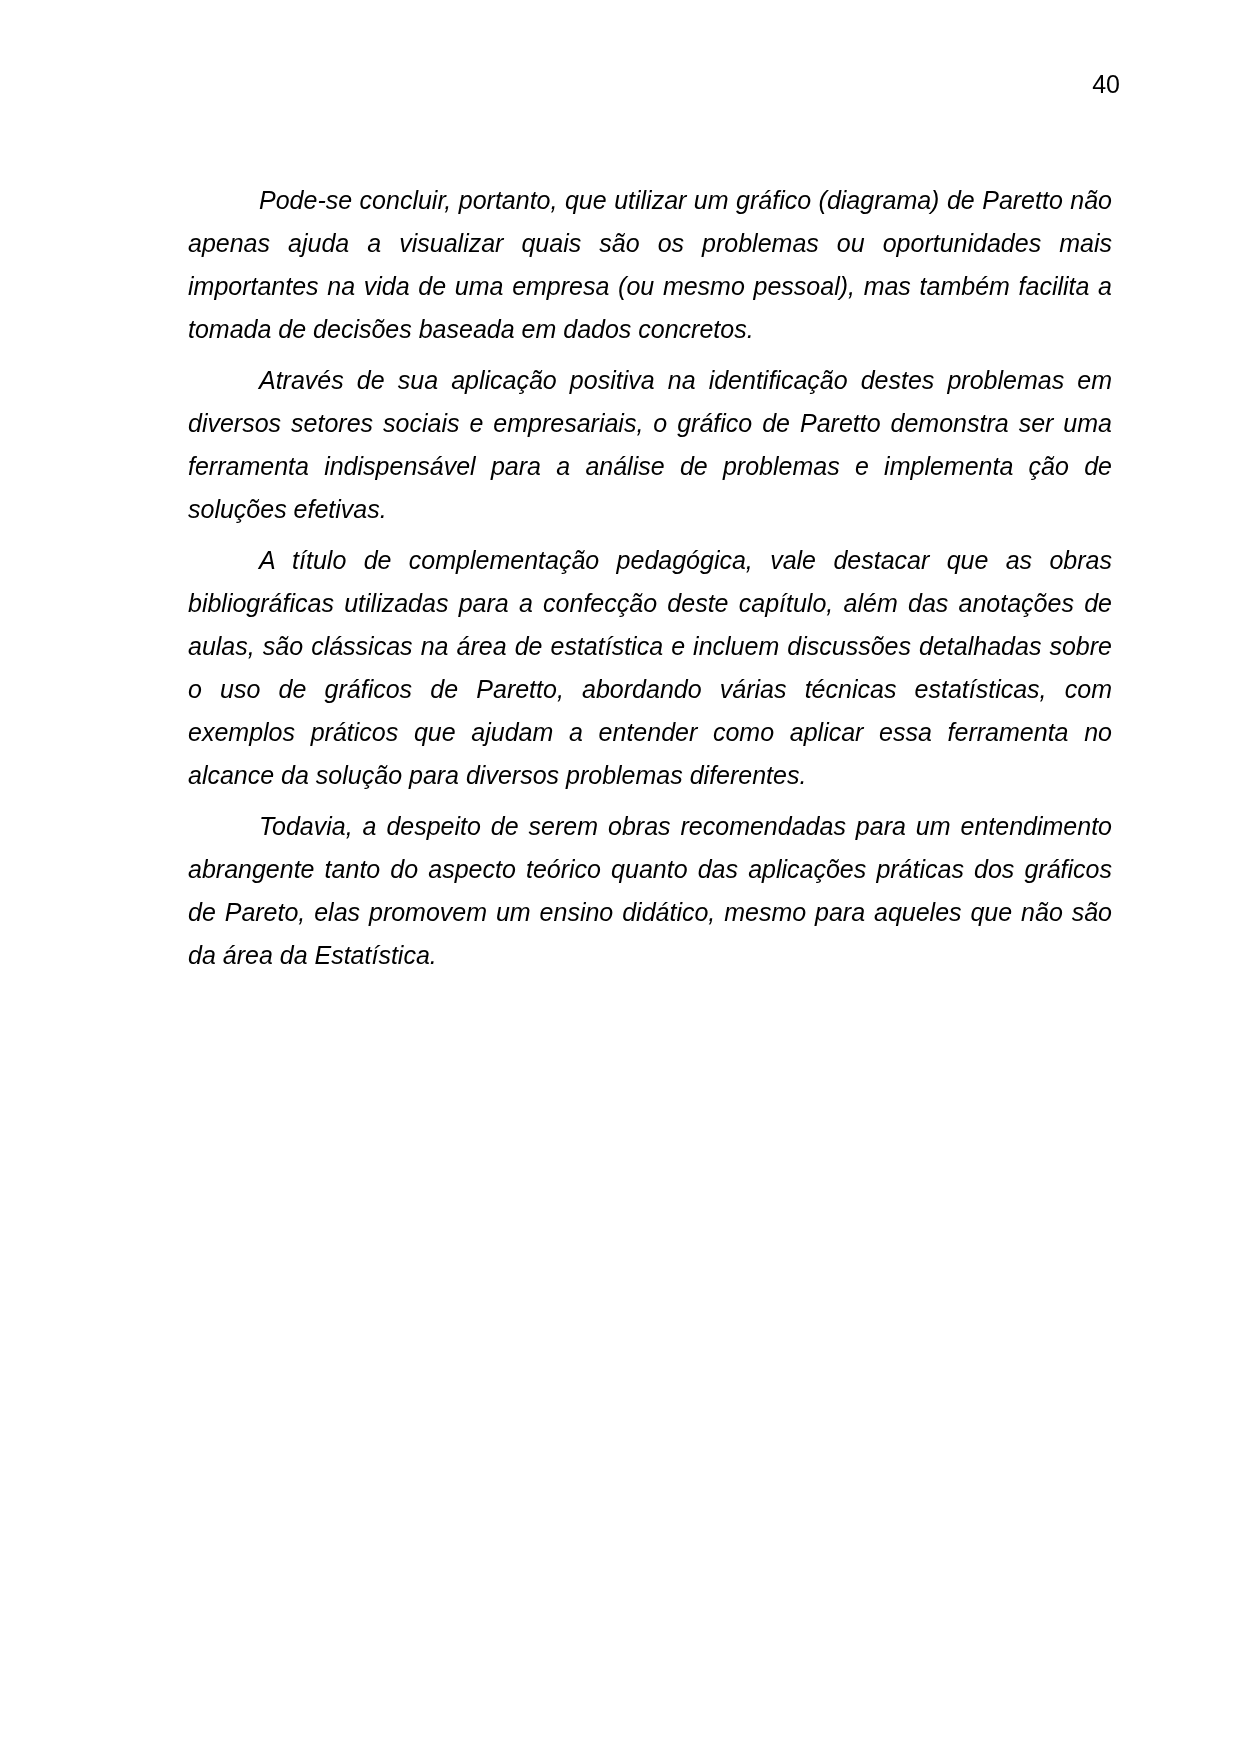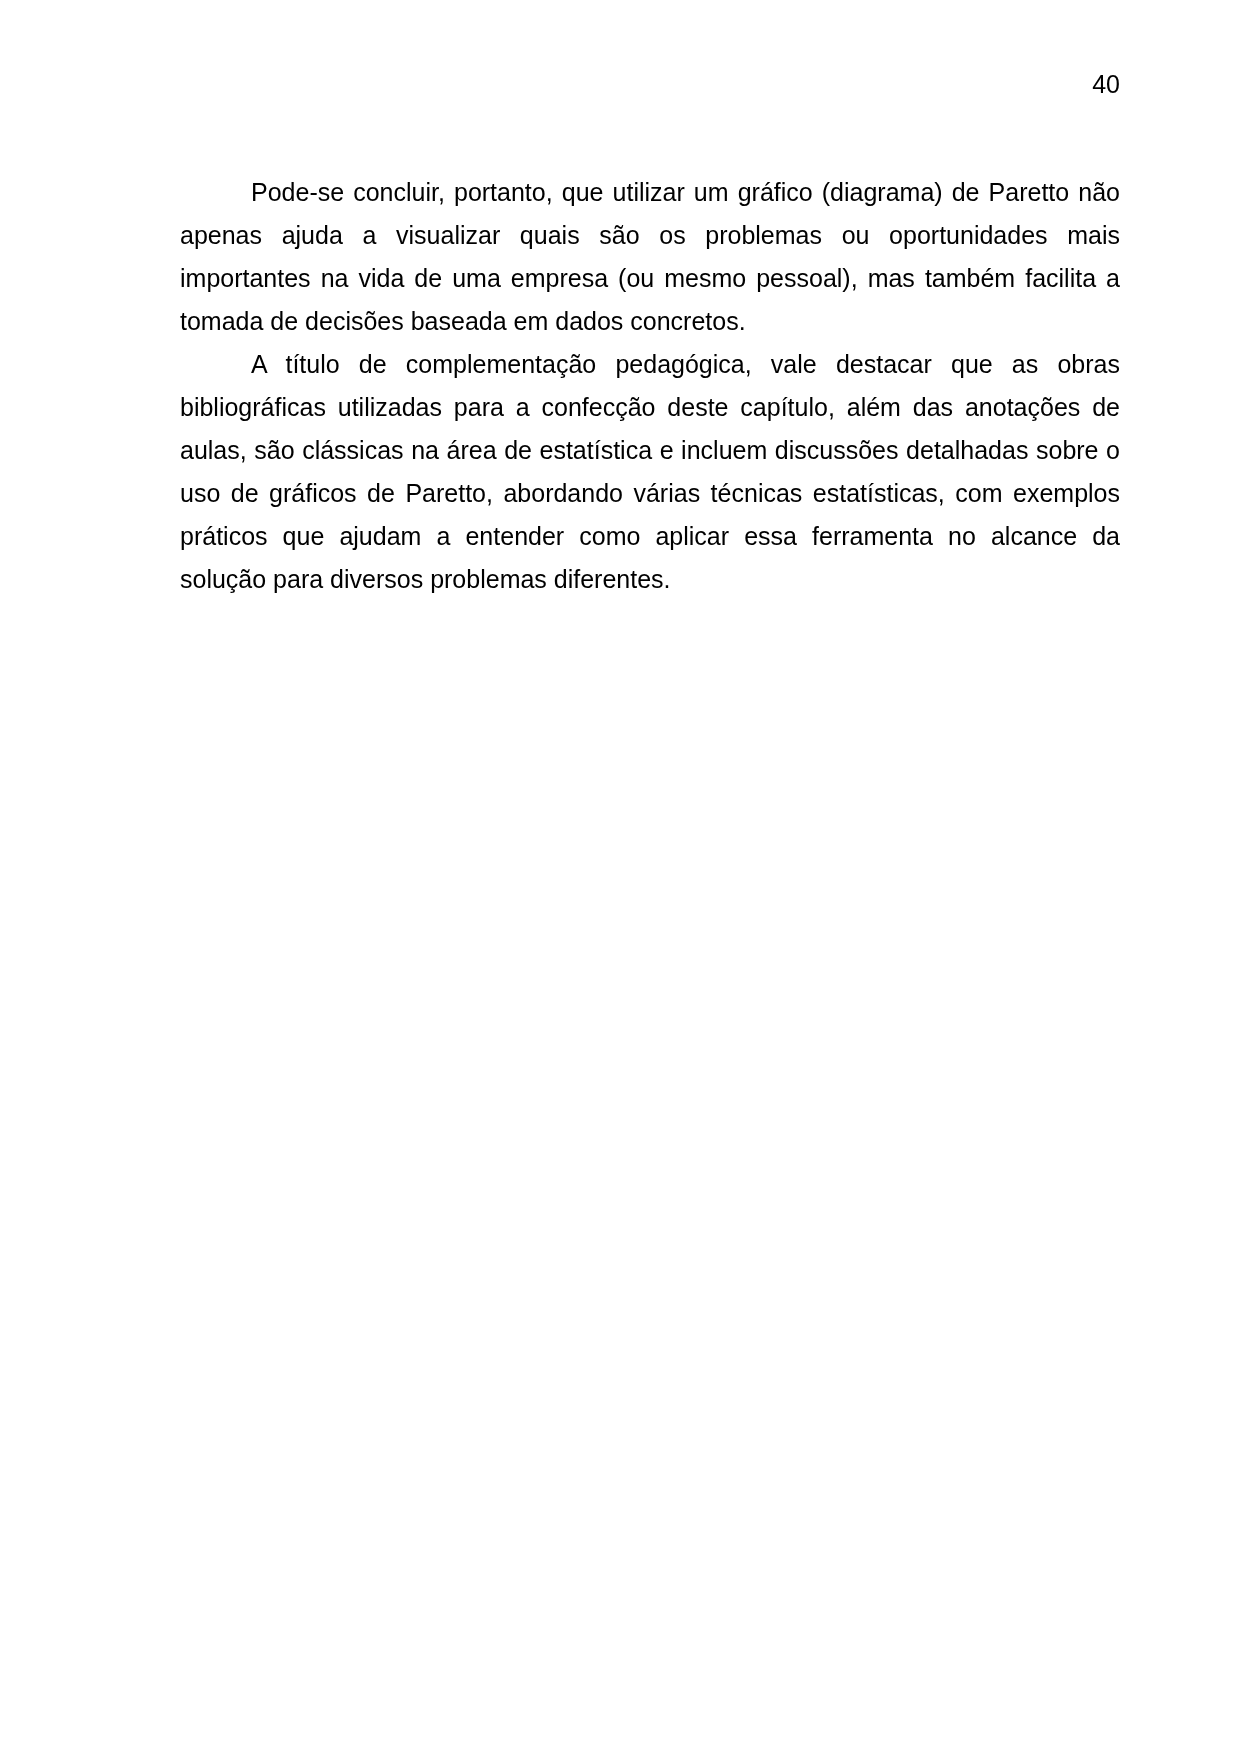--- a/index.html
+++ b/index.html
@@ -30,30 +30,33 @@
     top: 171px;
     left: 180px;
     width: 940px;
     font-size: 25px;
     line-height: 43px;
     text-align: justify;
     text-justify: inter-word;
     color: #000000;
   }
   .content p {
-    margin: 0;
+    margin: 8px;
     padding: 0;
     text-indent: 71px;
+    font-style: italic;
   }
 </style>
 </head>
 <body>
 
 <div class="page">
 
   <div class="page-number">40</div>
 
   <div class="content">
     <p>Pode-se concluir, portanto, que utilizar um gráfico (diagrama) de Paretto não apenas ajuda a visualizar quais são os problemas ou oportunidades mais importantes na vida de uma empresa (ou mesmo pessoal), mas também facilita a tomada de decisões baseada em dados concretos.</p>
+    <p>Através de sua aplicação positiva na identificação destes problemas em diversos setores sociais e empresariais, o gráfico de Paretto demonstra ser uma ferramenta indispensável para a análise de problemas e implementa ção de soluções efetivas.</p>
     <p>A título de complementação pedagógica, vale destacar que as obras bibliográficas utilizadas para a confecção deste capítulo, além das anotações de aulas, são clássicas na área de estatística e incluem discussões detalhadas sobre o uso de gráficos de Paretto, abordando várias técnicas estatísticas, com exemplos práticos que ajudam a entender como aplicar essa ferramenta no alcance da solução para diversos problemas diferentes.</p>
+    <p>Todavia, a despeito de serem obras recomendadas para um entendimento abrangente tanto do aspecto teórico quanto das aplicações práticas dos gráficos de Pareto, elas promovem um ensino didático, mesmo para aqueles que não são da área da Estatística.</p>
   </div>
 
 </div>
 
 </body></html>

